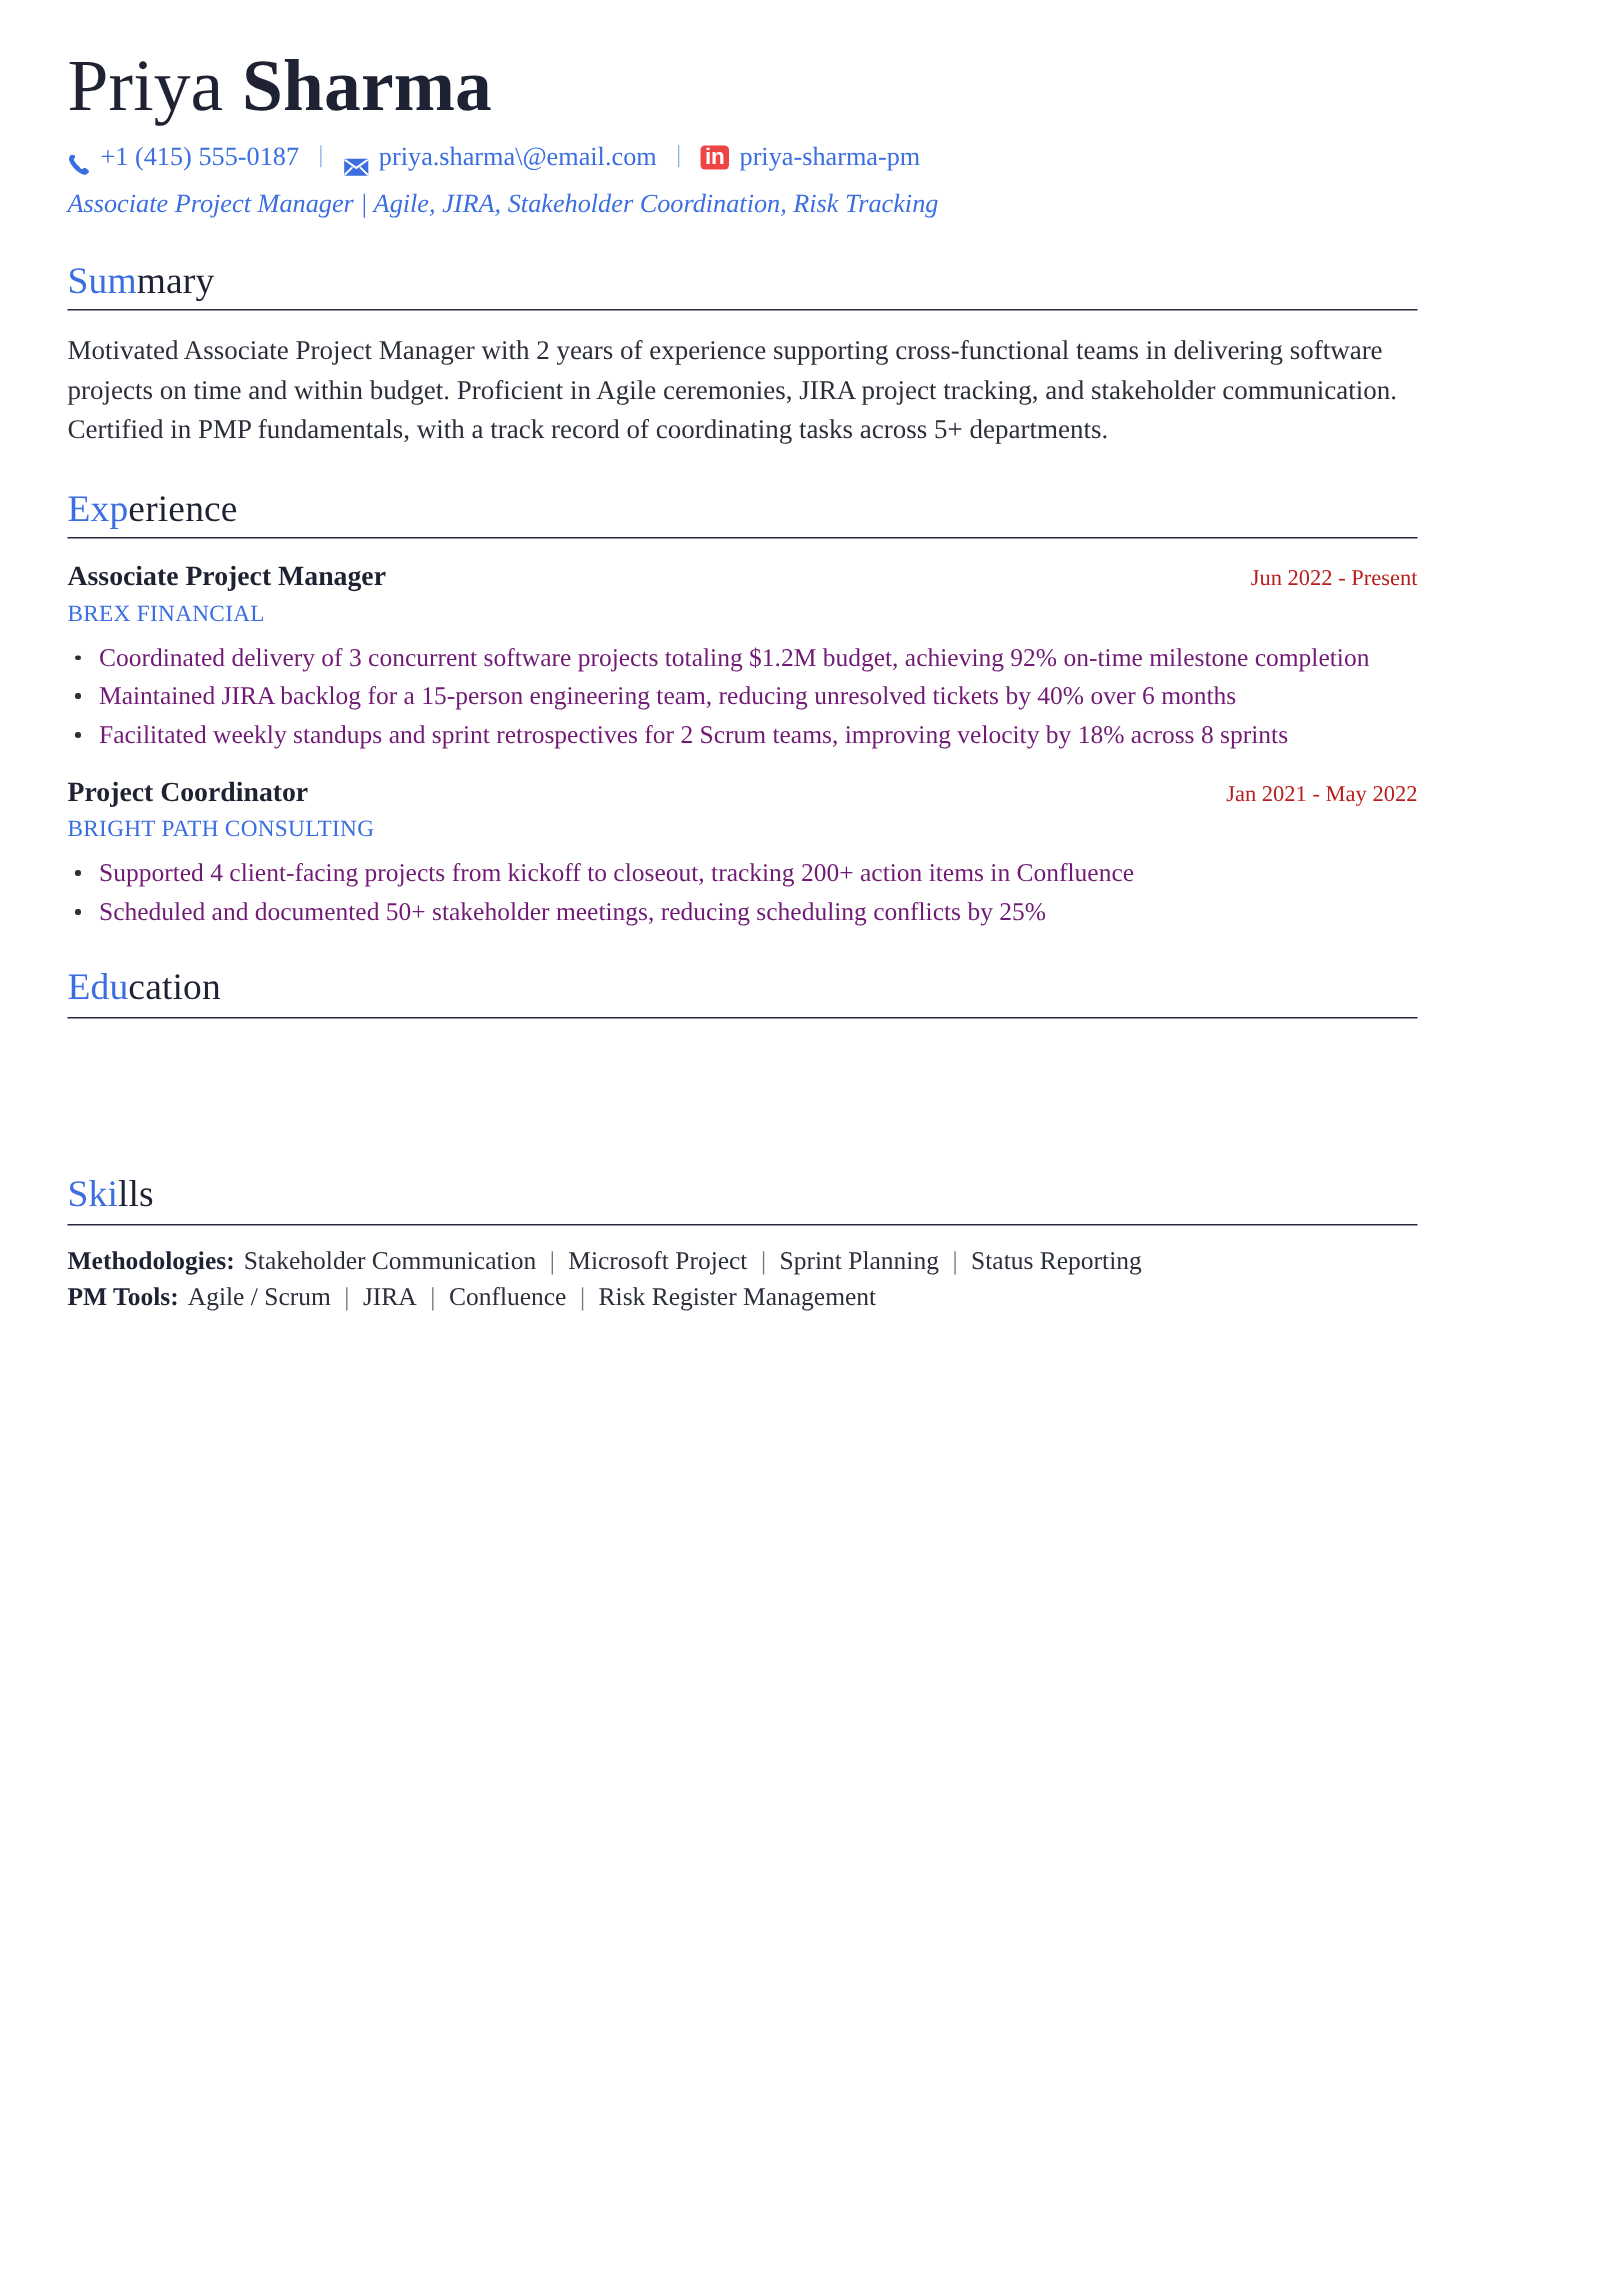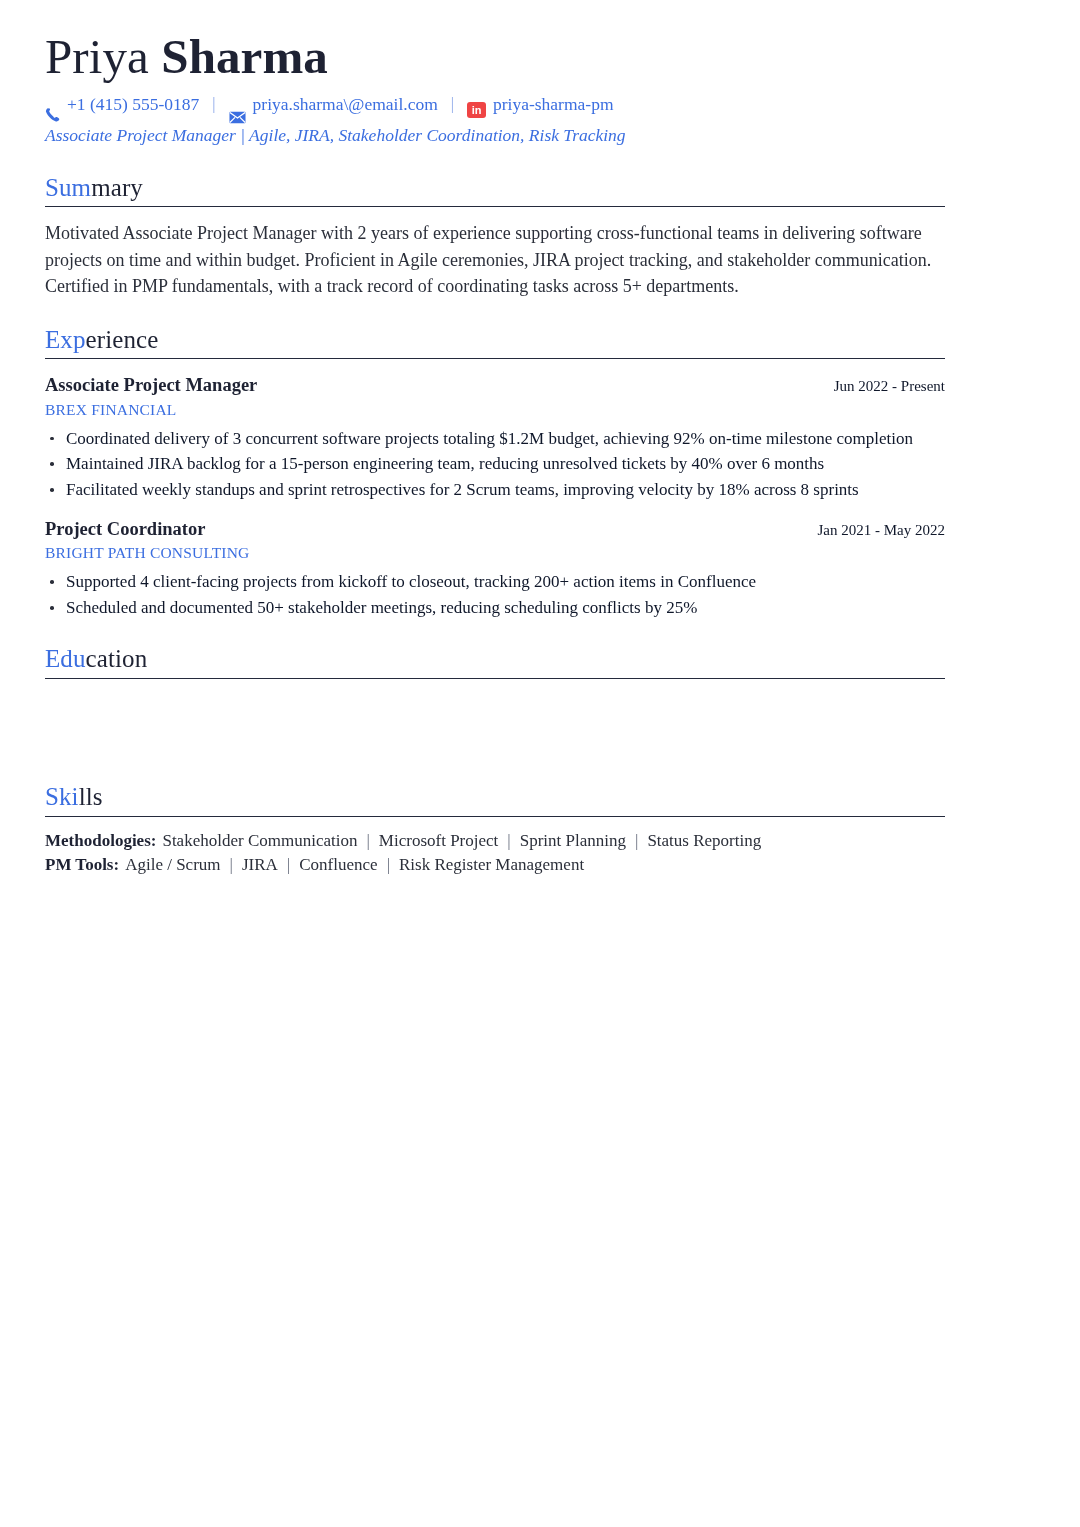--- a/index.html
+++ b/index.html
@@ -39,38 +39,38 @@
     color: #3b6ee0;
     line-height: 1.5;
     margin: 0 0 6px 0;
     display: flex;
     align-items: center;
     flex-wrap: nowrap;
     white-space: nowrap;
   }
   .contact-item {
     display: inline-flex;
-    align-items: flex-end;
+    align-items: center;
     gap: 7px;
   }
   .contact-sep {
     color: #8aa6e8;
     margin: 0 13px;
     font-size: 16px;
   }
   .icon-phone { display: inline-block; width: 15px; height: 15px; position: relative; top: 1px; }
   .icon-mail  { display: inline-block; width: 17px; height: 13px; position: relative; top: 1px; }
   .icon-li {
     display: inline-block;
     width: 19px; height: 16px;
     background: #ef4444;
     border-radius: 3px;
     color: #ffffff;
     font-family: "Liberation Sans", sans-serif;
-    font-size: 11px;
+    font-size: 15px;
     font-weight: 700;
     line-height: 16px;
     text-align: center;
     position: relative;
     top: 1px;
     letter-spacing: -0.2px;
   }
 
   .tagline {
     font-size: 17.5px;
@@ -117,21 +117,21 @@
     width: 100%;
   }
   .job-title {
     font-size: 18.5px;
     font-weight: 700;
     color: #1e2233;
     line-height: 1.25;
   }
   .job-date {
     font-size: 15px;
-    color: #0f172a;
+    color: #b91c1c;
     line-height: 1.25;
     white-space: nowrap;
     padding-left: 20px;
   }
   .job-company {
     font-size: 15.5px;
     color: #3b6ee0;
     line-height: 1.35;
     margin-top: 2px;
     letter-spacing: 0.2px;
@@ -139,21 +139,21 @@
   ul.bullets {
     list-style: none;
     margin: 7px 0 0 0;
     padding: 0;
   }
   ul.bullets li {
     position: relative;
     padding-left: 21px;
     font-size: 17px;
     line-height: 1.29;
-    color: #0f172a;
+    color: #701a75;
     margin-bottom: 4px;
   }
   ul.bullets li:last-child { margin-bottom: 0; }
   ul.bullets li::before {
     content: "";
     position: absolute;
     left: 5px;
     top: 9px;
     width: 3.6px;
     height: 3.6px;

